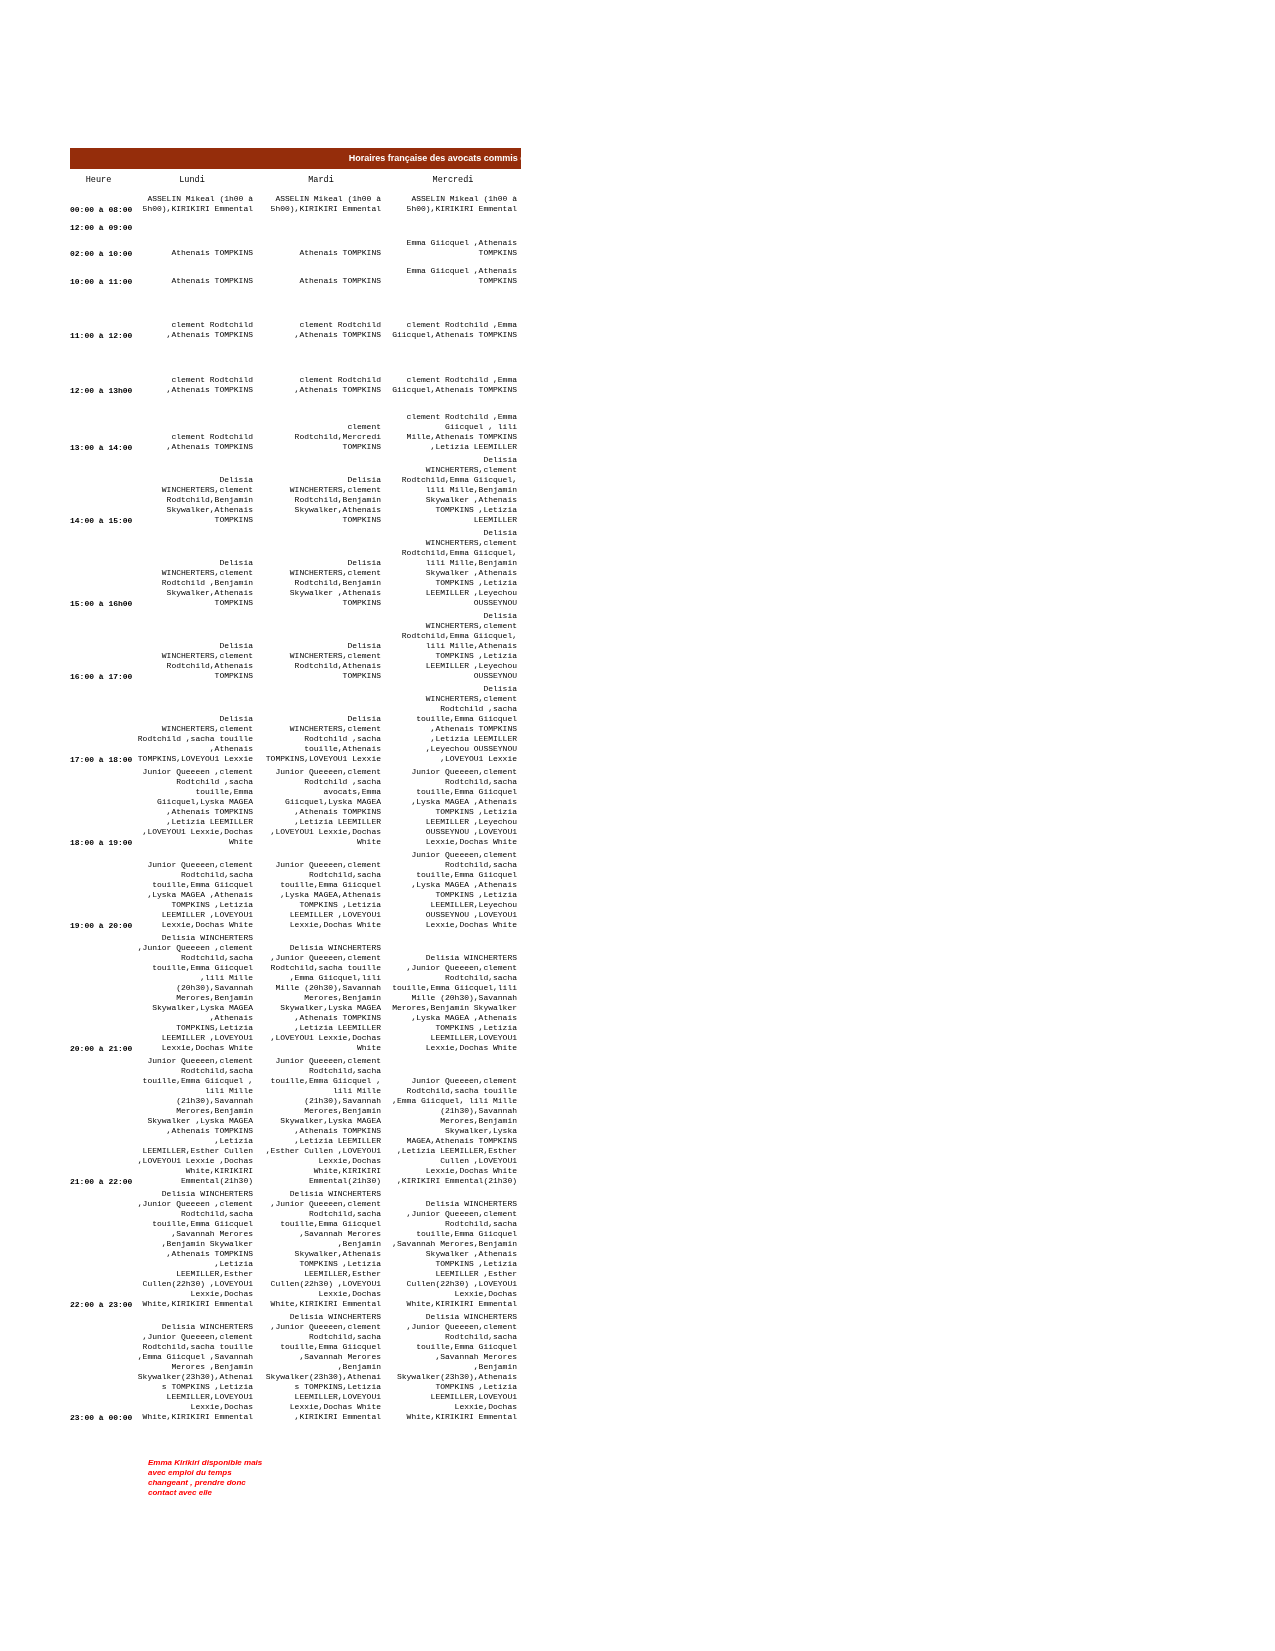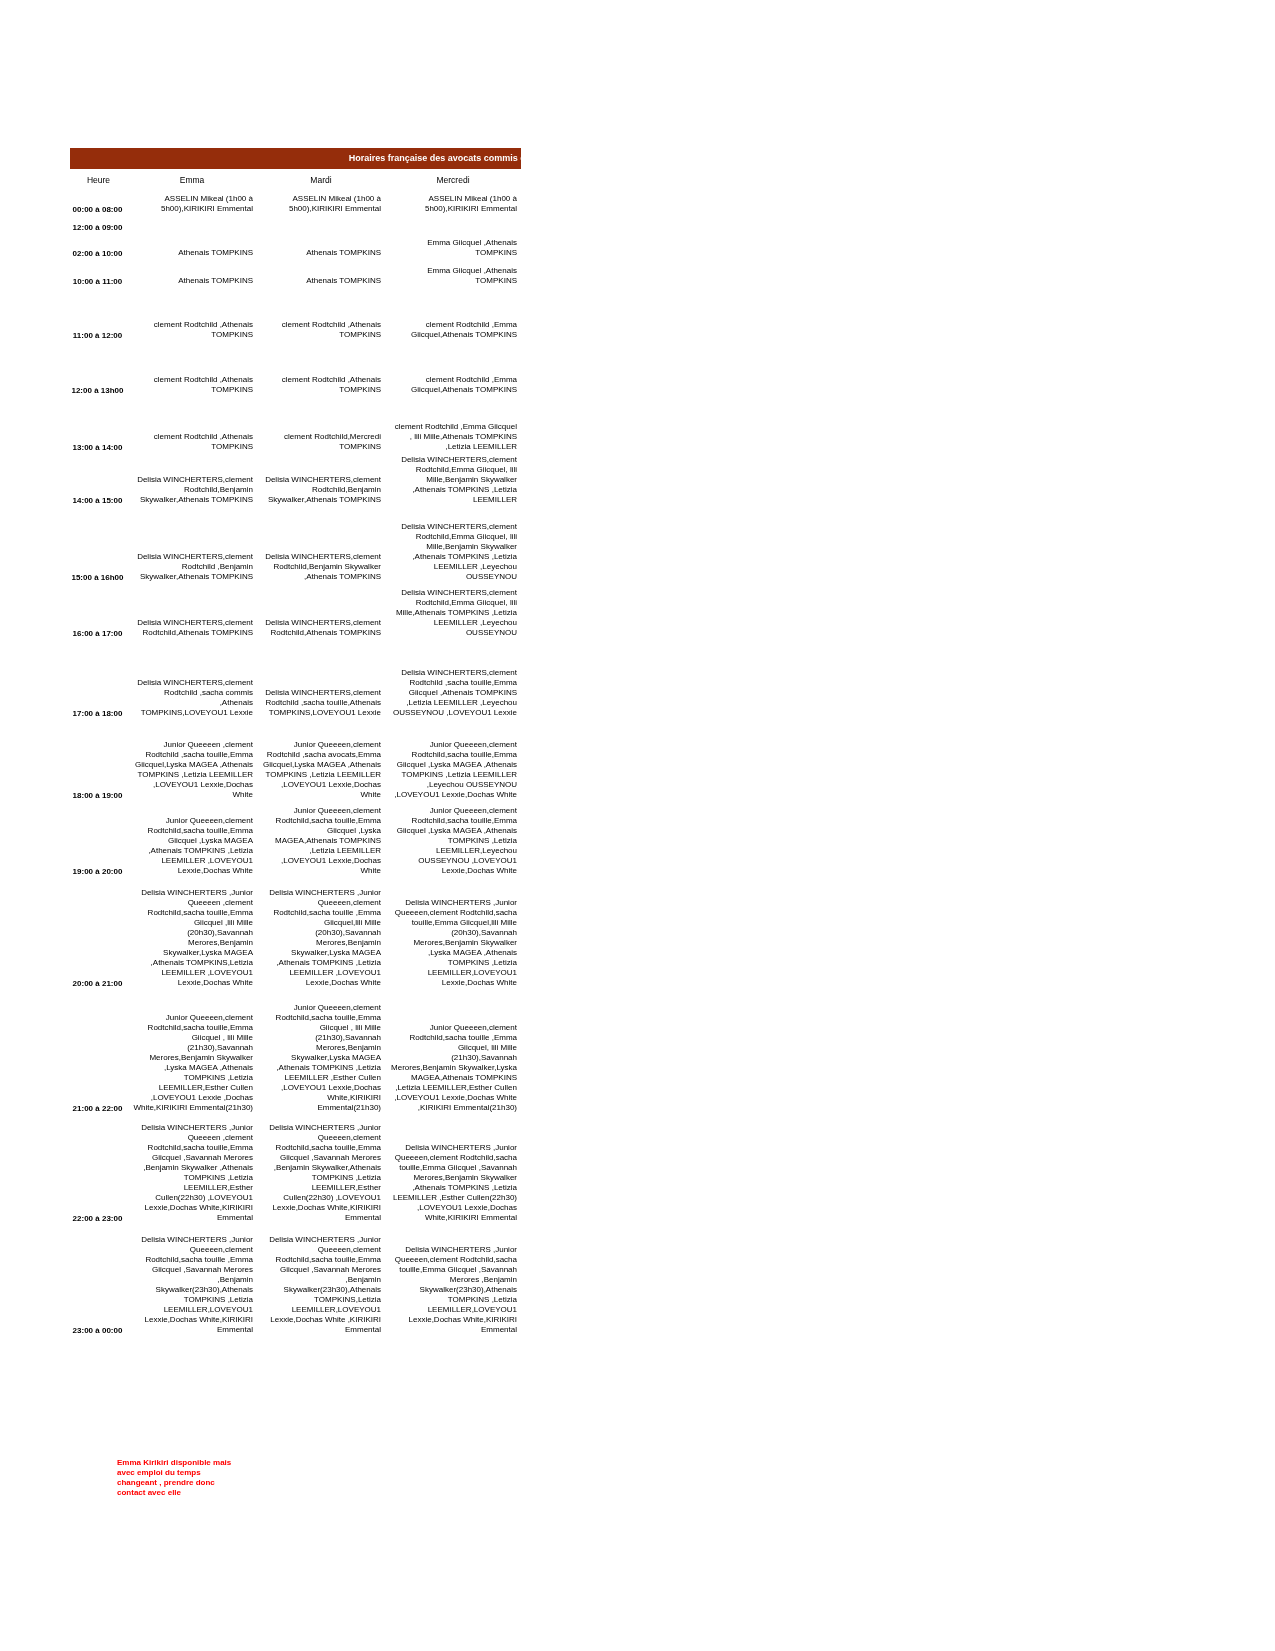--- a/index.html
+++ b/index.html
@@ -30,20 +30,21 @@
     font-weight:bold;
     color:#ffffff;
   }
   table.schedule{
     position:absolute;
     left:70px;
     top:169px;
     width:451px;
     border-collapse:collapse;
     table-layout:fixed;
+    font-family:Liberation Mono, monospace;
   }
   table.schedule col.c-heure{width:57px;}
   table.schedule col.c-lundi{width:130px;}
   table.schedule col.c-mardi{width:128px;}
   table.schedule col.c-mercredi{width:136px;}
   table.schedule thead tr{height:22px;}
   table.schedule th{
     font-size:8.5px;
     font-weight:normal;
     text-align:center;
@@ -79,26 +80,27 @@
   #schedule-body tr:nth-child(10){height:56px;}
   #schedule-body tr:nth-child(11){height:80px;}
   #schedule-body tr:nth-child(12){height:82px;}
   #schedule-body tr:nth-child(13){height:76px;}
   #schedule-body tr:nth-child(14){height:112px;}
   #schedule-body tr:nth-child(15){height:125px;}
   #schedule-body tr:nth-child(16){height:110px;}
   #schedule-body tr:nth-child(17){height:112px;}
   .note{
     position:absolute;
-    left:117px;
+    left:148px;
     top:1458px;
     width:122px;
     font-size:8px;
     line-height:10px;
     font-weight:bold;
+    font-style:italic;
     color:#ff0000;
   }
 </style>
 </head>
 <body>
 
 <div class="page">
 
   <div class="title-bar">
     <span class="title-text">Horaires française des avocats commis d'office</span>
@@ -107,21 +109,21 @@
   <table class="schedule">
     <colgroup>
       <col class="c-heure">
       <col class="c-lundi">
       <col class="c-mardi">
       <col class="c-mercredi">
     </colgroup>
     <thead>
       <tr>
         <th>Heure</th>
-        <th>Emma</th>
+        <th>Lundi</th>
         <th>Mardi</th>
         <th>Mercredi</th>
       </tr>
     </thead>
     <tbody id="schedule-body">
 
     <tr>
           <th class="time-cell">00:00 à 08:00</th>
           <td class="day-cell">ASSELIN Mikeal (1h00 à 5h00),KIRIKIRI Emmental</td>
           <td class="day-cell">ASSELIN Mikeal (1h00 à 5h00),KIRIKIRI Emmental</td>
@@ -176,21 +178,21 @@
           <td class="day-cell">Delisia WINCHERTERS,clement Rodtchild,Emma Giicquel, lili Mille,Benjamin Skywalker ,Athenais TOMPKINS ,Letizia LEEMILLER ,Leyechou OUSSEYNOU</td>
         </tr>
         <tr>
           <th class="time-cell">16:00 à 17:00</th>
           <td class="day-cell">Delisia WINCHERTERS,clement Rodtchild,Athenais TOMPKINS</td>
           <td class="day-cell">Delisia WINCHERTERS,clement Rodtchild,Athenais TOMPKINS</td>
           <td class="day-cell">Delisia WINCHERTERS,clement Rodtchild,Emma Giicquel, lili Mille,Athenais TOMPKINS ,Letizia LEEMILLER ,Leyechou OUSSEYNOU</td>
         </tr>
         <tr>
           <th class="time-cell">17:00 à 18:00</th>
-          <td class="day-cell">Delisia WINCHERTERS,clement Rodtchild ,sacha commis ,Athenais TOMPKINS,LOVEYOU1 Lexxie</td>
+          <td class="day-cell">Delisia WINCHERTERS,clement Rodtchild ,sacha touille ,Athenais TOMPKINS,LOVEYOU1 Lexxie</td>
           <td class="day-cell">Delisia WINCHERTERS,clement Rodtchild ,sacha touille,Athenais TOMPKINS,LOVEYOU1 Lexxie</td>
           <td class="day-cell">Delisia WINCHERTERS,clement Rodtchild ,sacha touille,Emma Giicquel ,Athenais TOMPKINS ,Letizia LEEMILLER ,Leyechou OUSSEYNOU ,LOVEYOU1 Lexxie</td>
         </tr>
         <tr>
           <th class="time-cell">18:00 à 19:00</th>
           <td class="day-cell">Junior Queeeen ,clement Rodtchild ,sacha touille,Emma Giicquel,Lyska MAGEA ,Athenais TOMPKINS ,Letizia LEEMILLER ,LOVEYOU1 Lexxie,Dochas White</td>
           <td class="day-cell">Junior Queeeen,clement Rodtchild ,sacha avocats,Emma Giicquel,Lyska MAGEA ,Athenais TOMPKINS ,Letizia LEEMILLER ,LOVEYOU1 Lexxie,Dochas White</td>
           <td class="day-cell">Junior Queeeen,clement Rodtchild,sacha touille,Emma Giicquel ,Lyska MAGEA ,Athenais TOMPKINS ,Letizia LEEMILLER ,Leyechou OUSSEYNOU ,LOVEYOU1 Lexxie,Dochas White</td>
         </tr>
         <tr>

